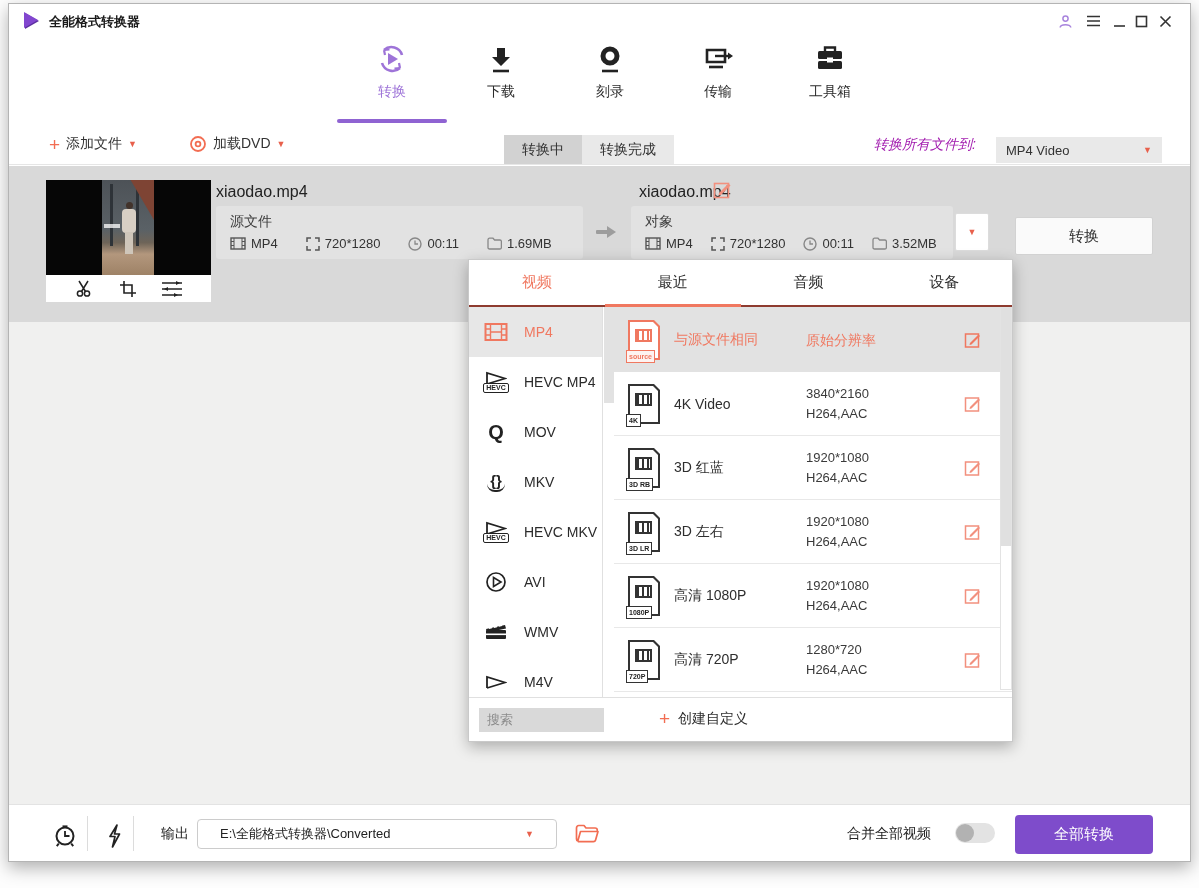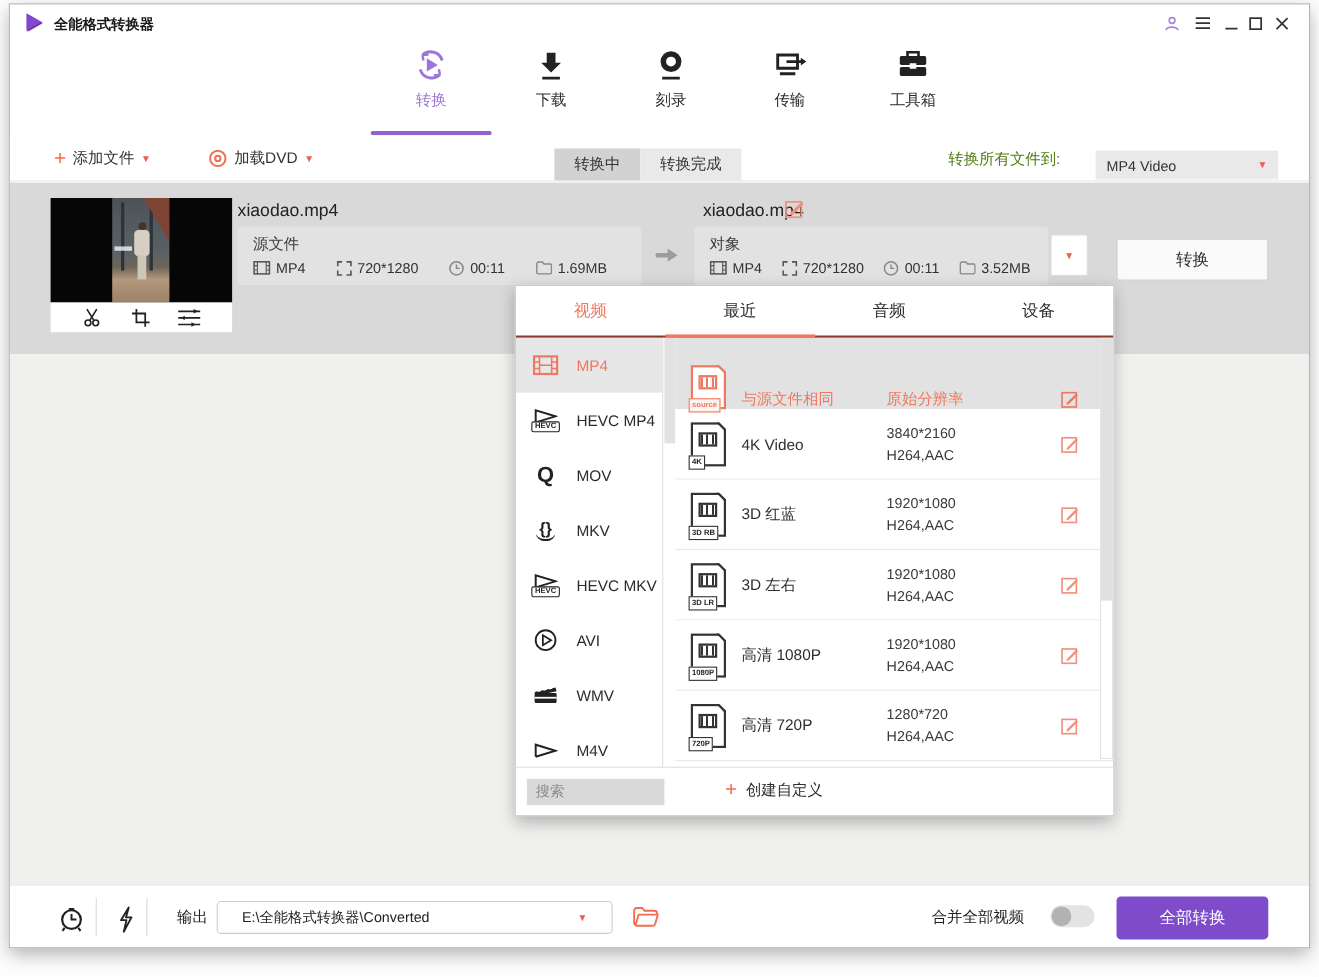--- a/index.html
+++ b/index.html
@@ -28,21 +28,21 @@
 
   
   .toolbar { position:absolute; left:0; top:119px; width:100%; height:42px; border-bottom:1px solid #e6e6e6; background:#fff; }
   .tool-group { position:absolute; top:0; height:42px; display:flex; align-items:center; gap:6px; font-size:14px; }
   .tg-add { left:40px; } .tg-dvd { left:180px; }
   .plus-glyph { color:#f26d52; font-size:19px; font-weight:400; line-height:1; }
   .caret { color:#e8604c; font-size:9px; line-height:1; }
   .seg-tabs { position:absolute; left:495px; top:12px; display:flex; }
   .seg { height:29px; padding:0 18px; display:flex; align-items:center; font-size:14px; background:#e9e9e9; cursor:pointer; }
   .seg.on { background:#d2d2d2; }
-  .convert-all-label { position:absolute; right:226px; top:13px; font-size:14px; color:#4d7c0f; }
+  .convert-all-label { position:absolute; right:214px; top:13px; font-size:14px; color:#a21caf;font-style:italic; }
   .target-select { position:absolute; right:28px; top:14px; width:166px; height:26px; background:#e9e9e9;
                    display:flex; align-items:center; padding:0 10px; font-size:13px; cursor:pointer; }
   .target-select .caret { margin-left:auto; }
 
   
   .filestrip { position:absolute; left:0; top:162px; width:100%; height:156px; background:#d9d9d9; }
   .thumb { position:absolute; left:37px; top:14px; width:165px; height:122px; }
   .thumb-img { position:relative; width:165px; height:95px; background:#060606; overflow:hidden; }
   .t-frame { position:absolute; left:56px; top:0; width:52px; height:95px;
              background:linear-gradient(180deg,#4d5257 0%,#5a6166 52%,#6e6458 66%,#b3977d 78%,#9e8266 100%); }
@@ -108,21 +108,21 @@
   .fmt-item { height:50px; display:flex; align-items:center; padding-left:12px; gap:13px; cursor:pointer; font-size:14px; color:#2b2b2b; }
   .fmt-item.sel { background:#e7e7e7; color:#f07860; }
   .fmt-ic { width:30px; display:flex; justify-content:center; align-items:center; flex-direction:column; }
   .hevc-wrap { display:flex; flex-direction:column; align-items:center; }
   .hevc-badge { font-size:7px; font-weight:bold; border:1px solid #222; border-radius:2px; padding:0 2px; line-height:8px; color:#222; background:#fff; margin-top:-3px; }
   .q-glyph { font-size:20px; font-weight:bold; color:#222; line-height:1; }
   .mkv-glyph { font-size:15px; font-weight:bold; color:#222; line-height:1; border-bottom:2px solid #222; border-radius:0 0 8px 8px; padding:0 3px 2px; }
   .scroll-left { position:absolute; left:133px; top:0; width:12px; height:390px; background:#fff; border-left:1px solid #e0e0e0; }
   .scroll-left .thumbbar { position:absolute; left:1px; top:0; width:10px; height:96px; background:#e2e2e2; }
   .fp-right { position:absolute; left:145px; top:0; width:400px; height:390px; }
-  .src-row { height:65px; background:#e2e2e2; display:flex; align-items:flex-end; padding-left:14px; cursor:pointer; }
+  .src-row { height:65px; background:#e2e2e2; display:flex; align-items:center; padding-left:14px; cursor:pointer; }
   .src-row .p-name { color:#f07860; }
   .src-row .p-res { color:#f07860; font-size:14px; }
   .preset-row { height:64px; display:flex; align-items:center; padding-left:14px; border-bottom:1px solid #e8e8e8; cursor:pointer; background:#fff; }
   .p-name { width:132px; font-size:14px; color:#2e2e2e; margin-left:14px; }
   .p-specs { width:130px; font-size:13px; color:#3a3a3a; line-height:20px; }
   .p-edit { margin-left:28px; display:flex; cursor:pointer; }
   .doc-icon { position:relative; width:32px; height:40px; border:2px solid #333; background:#fff; flex:none; }
   .doc-fold { position:absolute; right:-2px; top:-2px; width:0; height:0; border-left:9px solid transparent; border-top:9px solid #333; }
   .doc-fold::after { content:""; position:absolute; left:-11px; top:-11px; width:0; height:0; border-left:11px solid transparent; border-top:11px solid var(--foldbg,#fff); transform:translate(2px,-1px); }
   .doc-film { position:absolute; left:5px; top:7px; width:17px; height:13px; border:2px solid #333;

